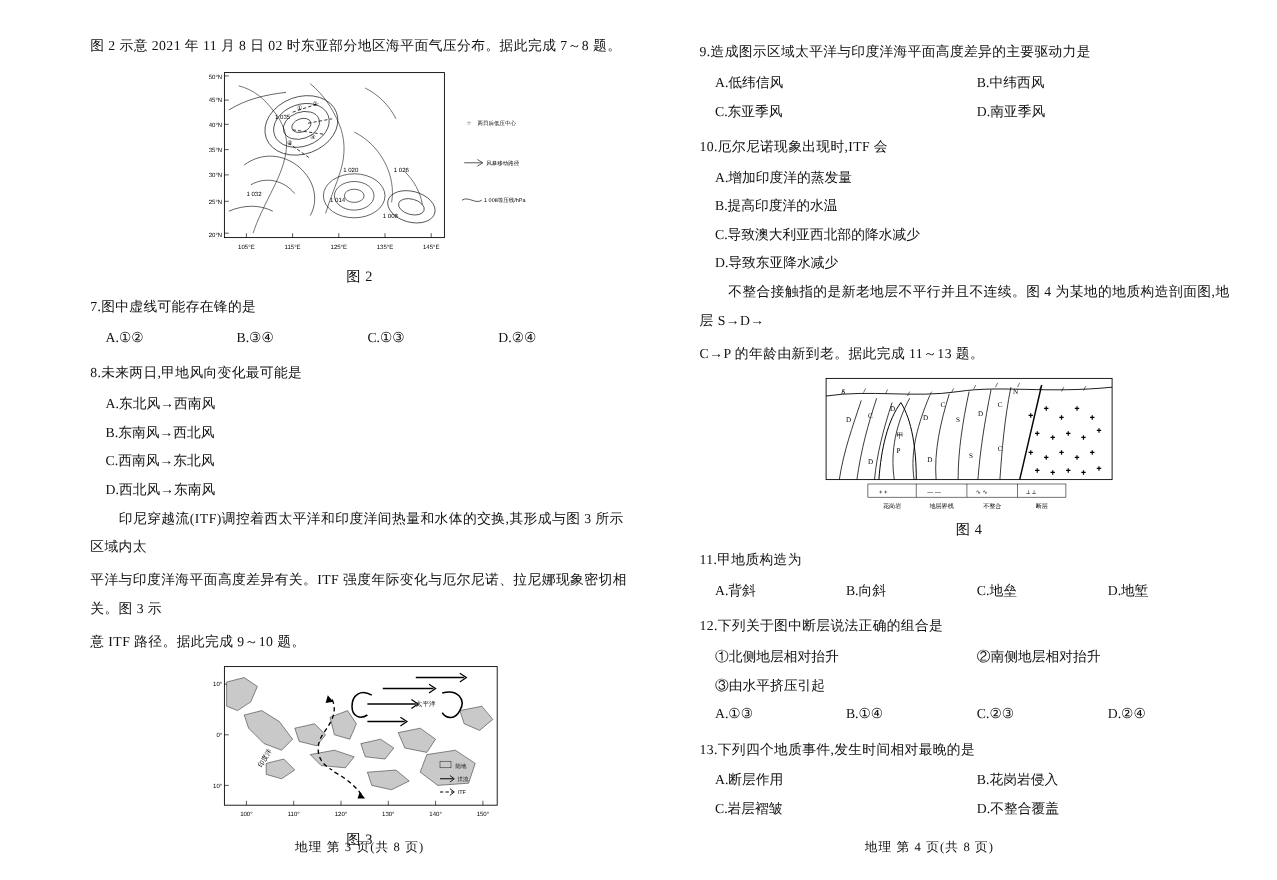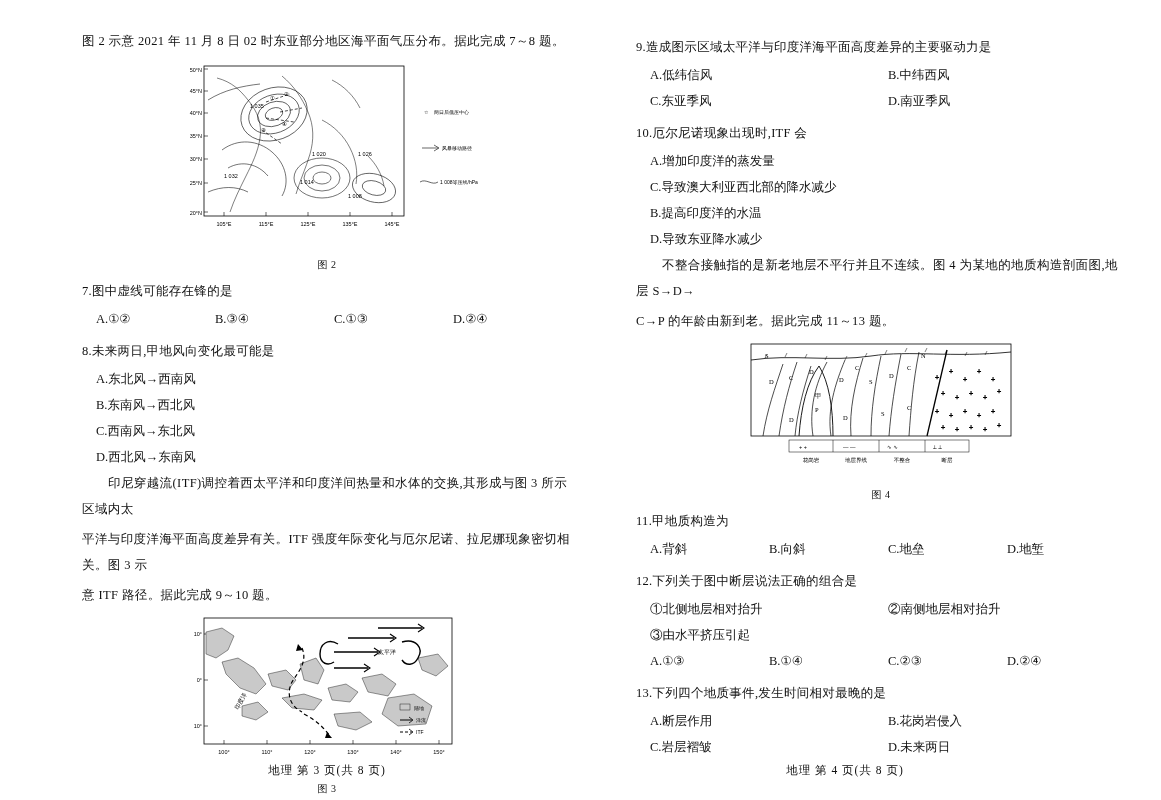--- a/index.html
+++ b/index.html
@@ -62,22 +62,22 @@
     font-size: 12.5px;
     line-height: 26px;
     margin-left: 14px;
   }
   .fig-wrap {
     text-align: center;
     margin: 6px 0 2px 0;
   }
   .fig-cap {
     text-align: center;
-    font-size: 10px;
-    margin-top: 18px;
+    font-size: 13px;
+    margin-top: 2px;
     letter-spacing: 0.5px;
   }
   .footer {
     position: absolute;
     bottom: 22px;
     width: 490px;
     text-align: center;
     font-size: 11.5px;
     letter-spacing: 1px;
   }
@@ -294,22 +294,22 @@
       <div class="o">A.低纬信风</div>
       <div class="o">B.中纬西风</div>
     </div>
     <div class="opts-2">
       <div class="o">C.东亚季风</div>
       <div class="o">D.南亚季风</div>
     </div>
 
     <div class="qtext">10.厄尔尼诺现象出现时,ITF 会</div>
     <div class="opt-line">A.增加印度洋的蒸发量</div>
+    <div class="opt-line">B.提高印度洋的水温</div>
     <div class="opt-line">C.导致澳大利亚西北部的降水减少</div>
-    <div class="opt-line">B.提高印度洋的水温</div>
     <div class="opt-line">D.导致东亚降水减少</div>
 
     <div class="para indent">不整合接触指的是新老地层不平行并且不连续。图 4 为某地的地质构造剖面图,地层 S→D→</div>
     <div class="para">C→P 的年龄由新到老。据此完成 11～13 题。</div>
 
     <div class="fig-wrap">
       <svg width="300" height="130" viewBox="0 0 300 130">
         <rect x="20" y="4" width="260" height="92" fill="#ffffff" stroke="#000" stroke-width="0.8"></rect>
 
         <path d="M20 20 C60 14 100 22 140 16 C180 10 220 18 280 12" fill="none" stroke="#000" stroke-width="0.8"></path>
@@ -427,21 +427,21 @@
       <div class="o">D.②④</div>
     </div>
 
     <div class="qtext">13.下列四个地质事件,发生时间相对最晚的是</div>
     <div class="opts-2">
       <div class="o">A.断层作用</div>
       <div class="o">B.花岗岩侵入</div>
     </div>
     <div class="opts-2">
       <div class="o">C.岩层褶皱</div>
-      <div class="o">D.未来两日</div>
+      <div class="o">D.不整合覆盖</div>
     </div>
 
   </div>
 
   <div class="footer footer-left">地理  第 3 页(共 8 页)</div>
   <div class="footer footer-right">地理  第 4 页(共 8 页)</div>
 
 </div>
 
 </body></html>

